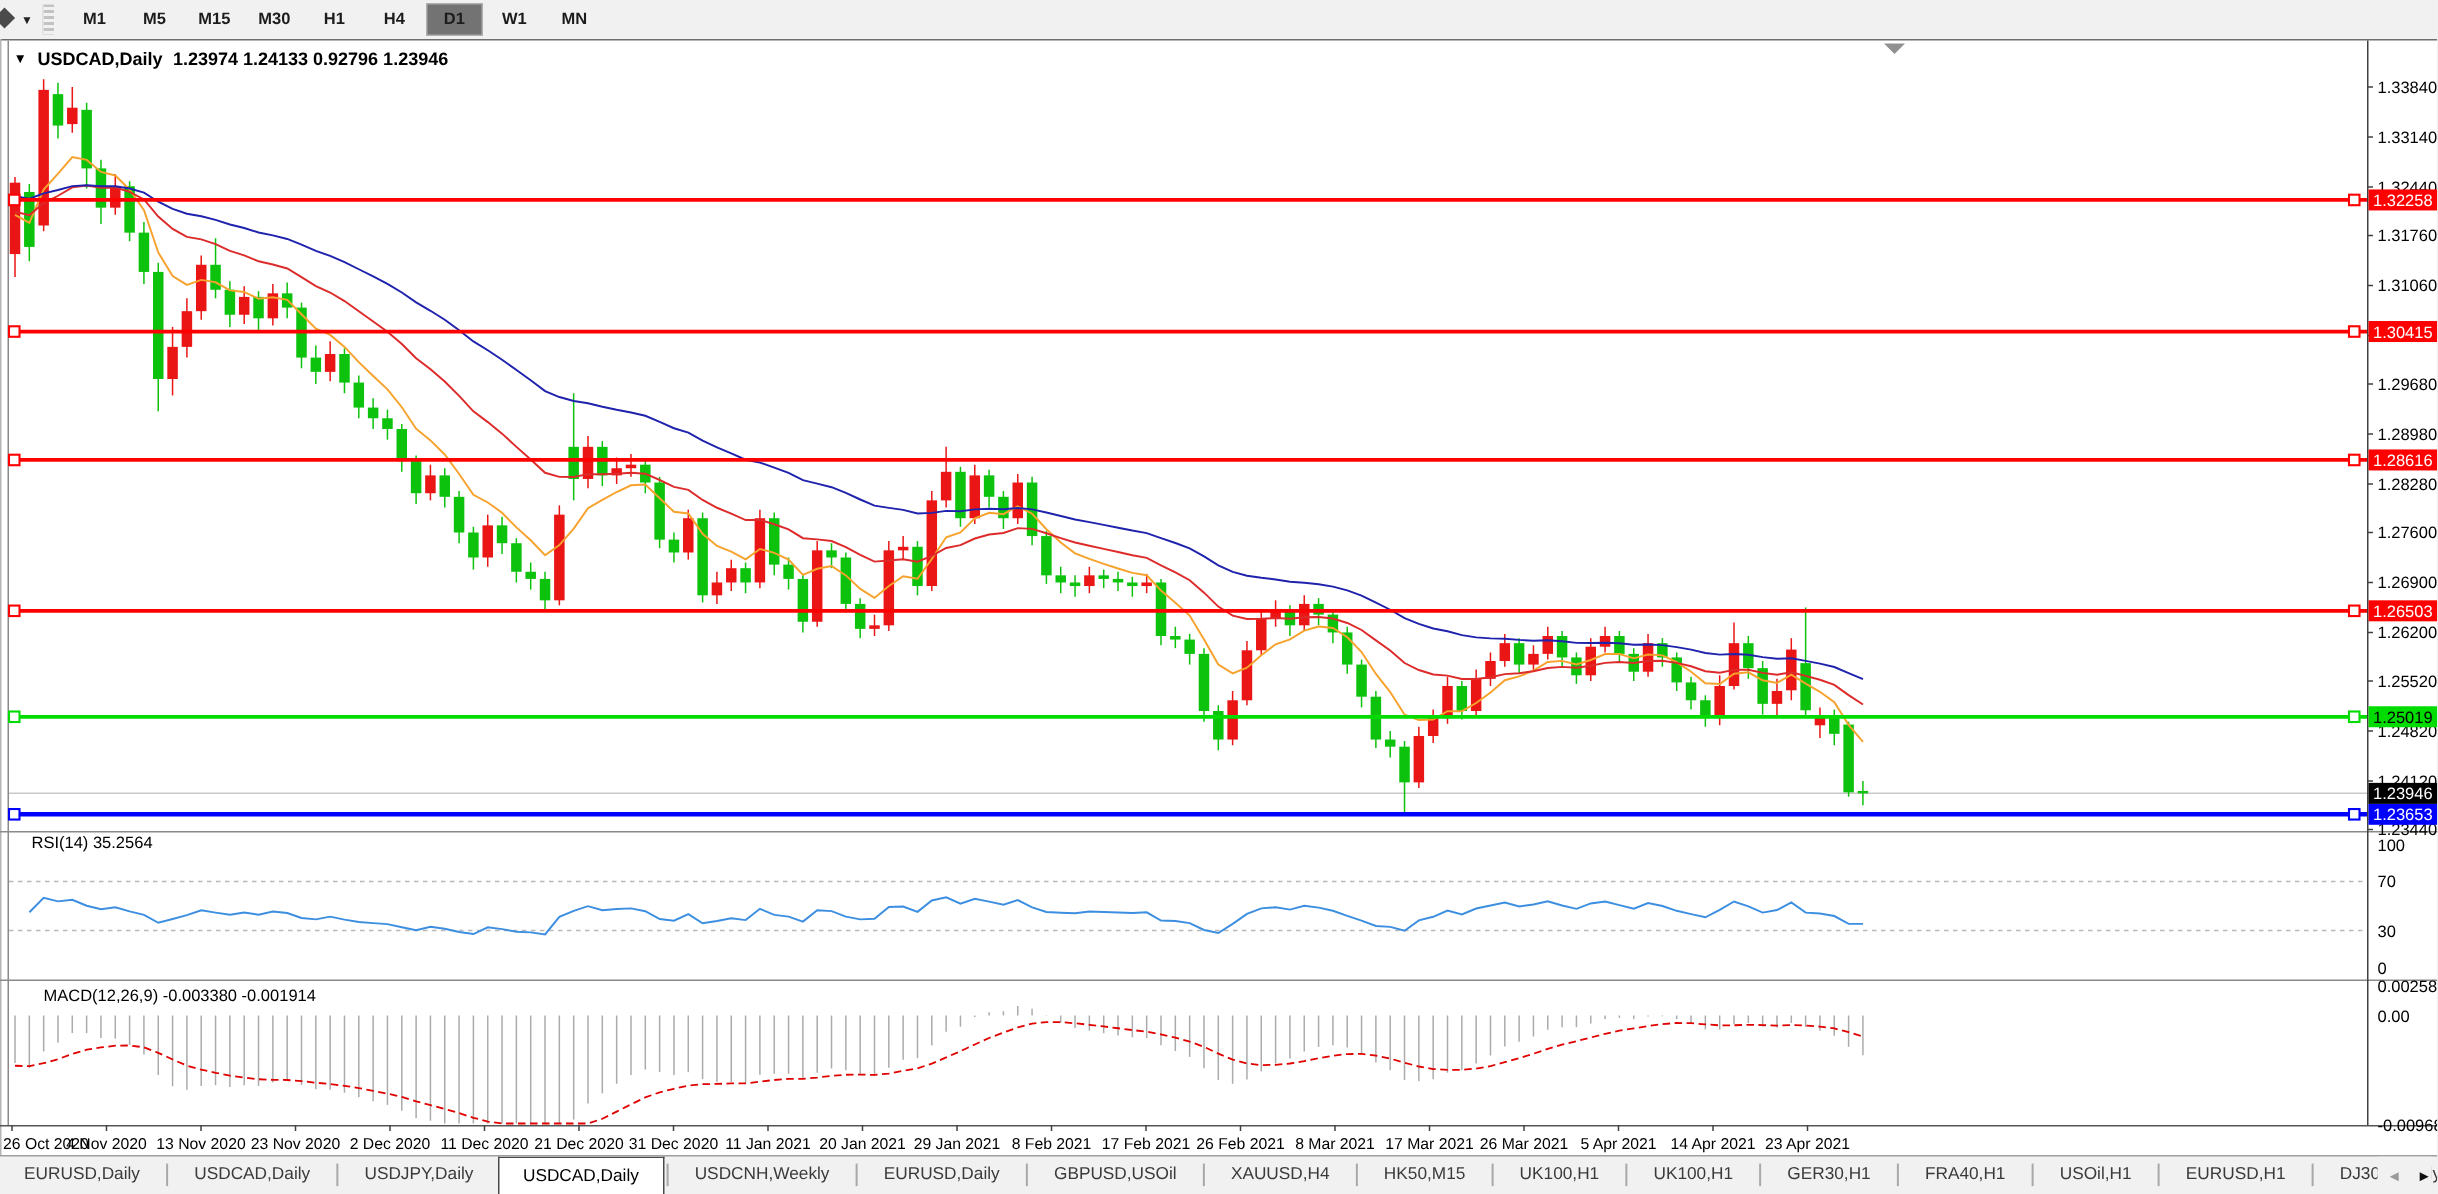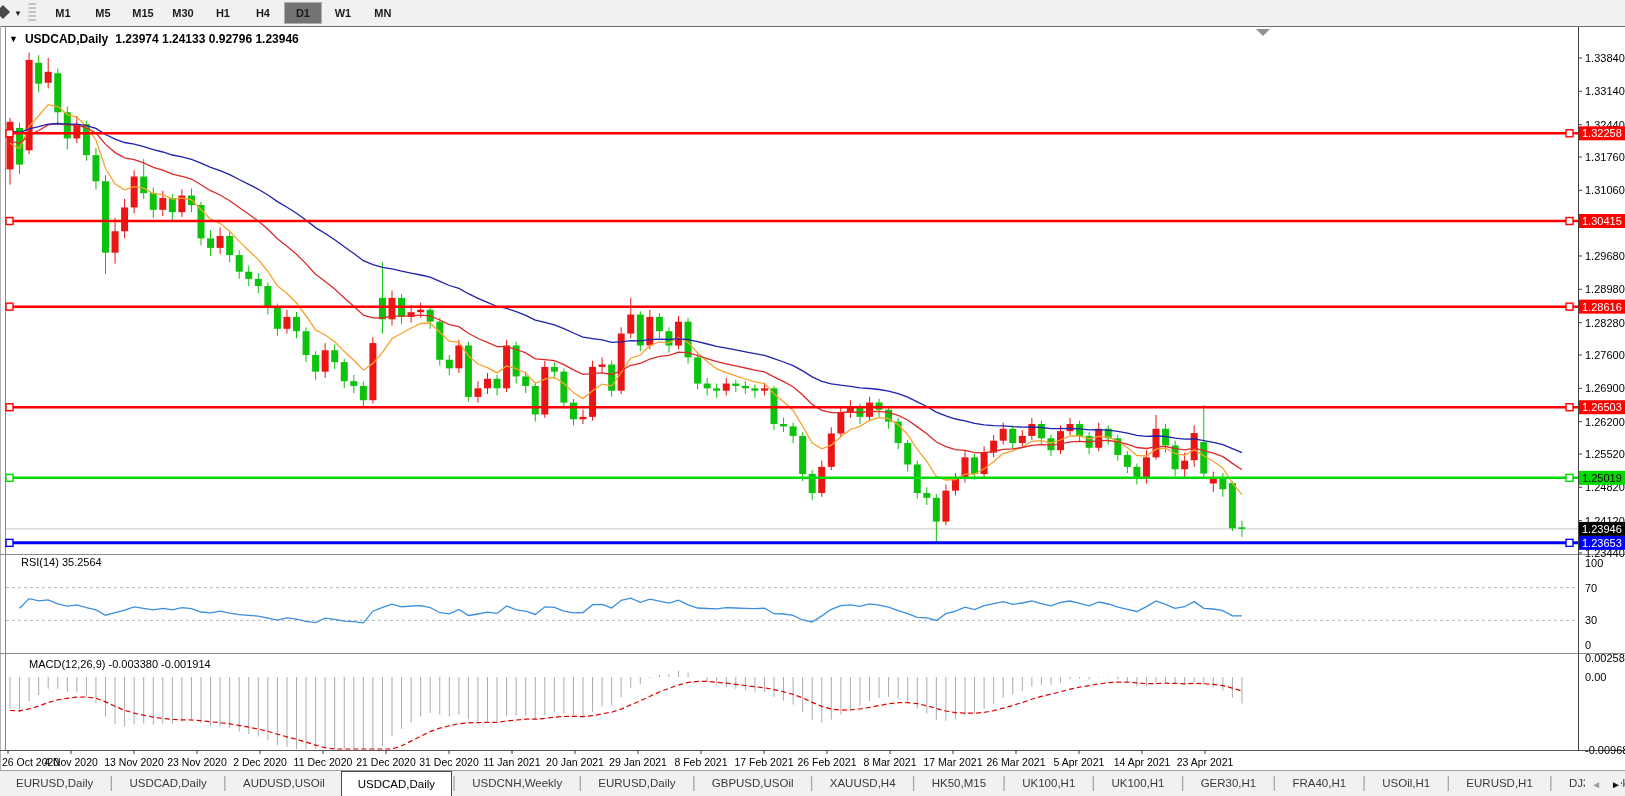--- a/index.html
+++ b/index.html
@@ -649,21 +649,21 @@
     <div id="rsi-label">RSI(14) 35.2564</div>
     <div id="macd-label">MACD(12,26,9) -0.003380 -0.001914</div>
   </div>
 
   <div id="tabbar">
     <div id="tabs">
         <div class="tab">EURUSD,Daily</div>
         <span class="tabsep">|</span>
         <div class="tab">USDCAD,Daily</div>
         <span class="tabsep">|</span>
-        <div class="tab">AUDUSD,USOil</div>
+        <div class="tab">USDJPY,Daily</div>
         <div class="tab active">USDCAD,Daily</div>
         <span class="tabsep">|</span>
         <div class="tab">USDCNH,Weekly</div>
         <span class="tabsep">|</span>
         <div class="tab">EURUSD,Daily</div>
         <span class="tabsep">|</span>
         <div class="tab">GBPUSD,USOil</div>
         <span class="tabsep">|</span>
         <div class="tab">XAUUSD,H4</div>
         <span class="tabsep">|</span>

